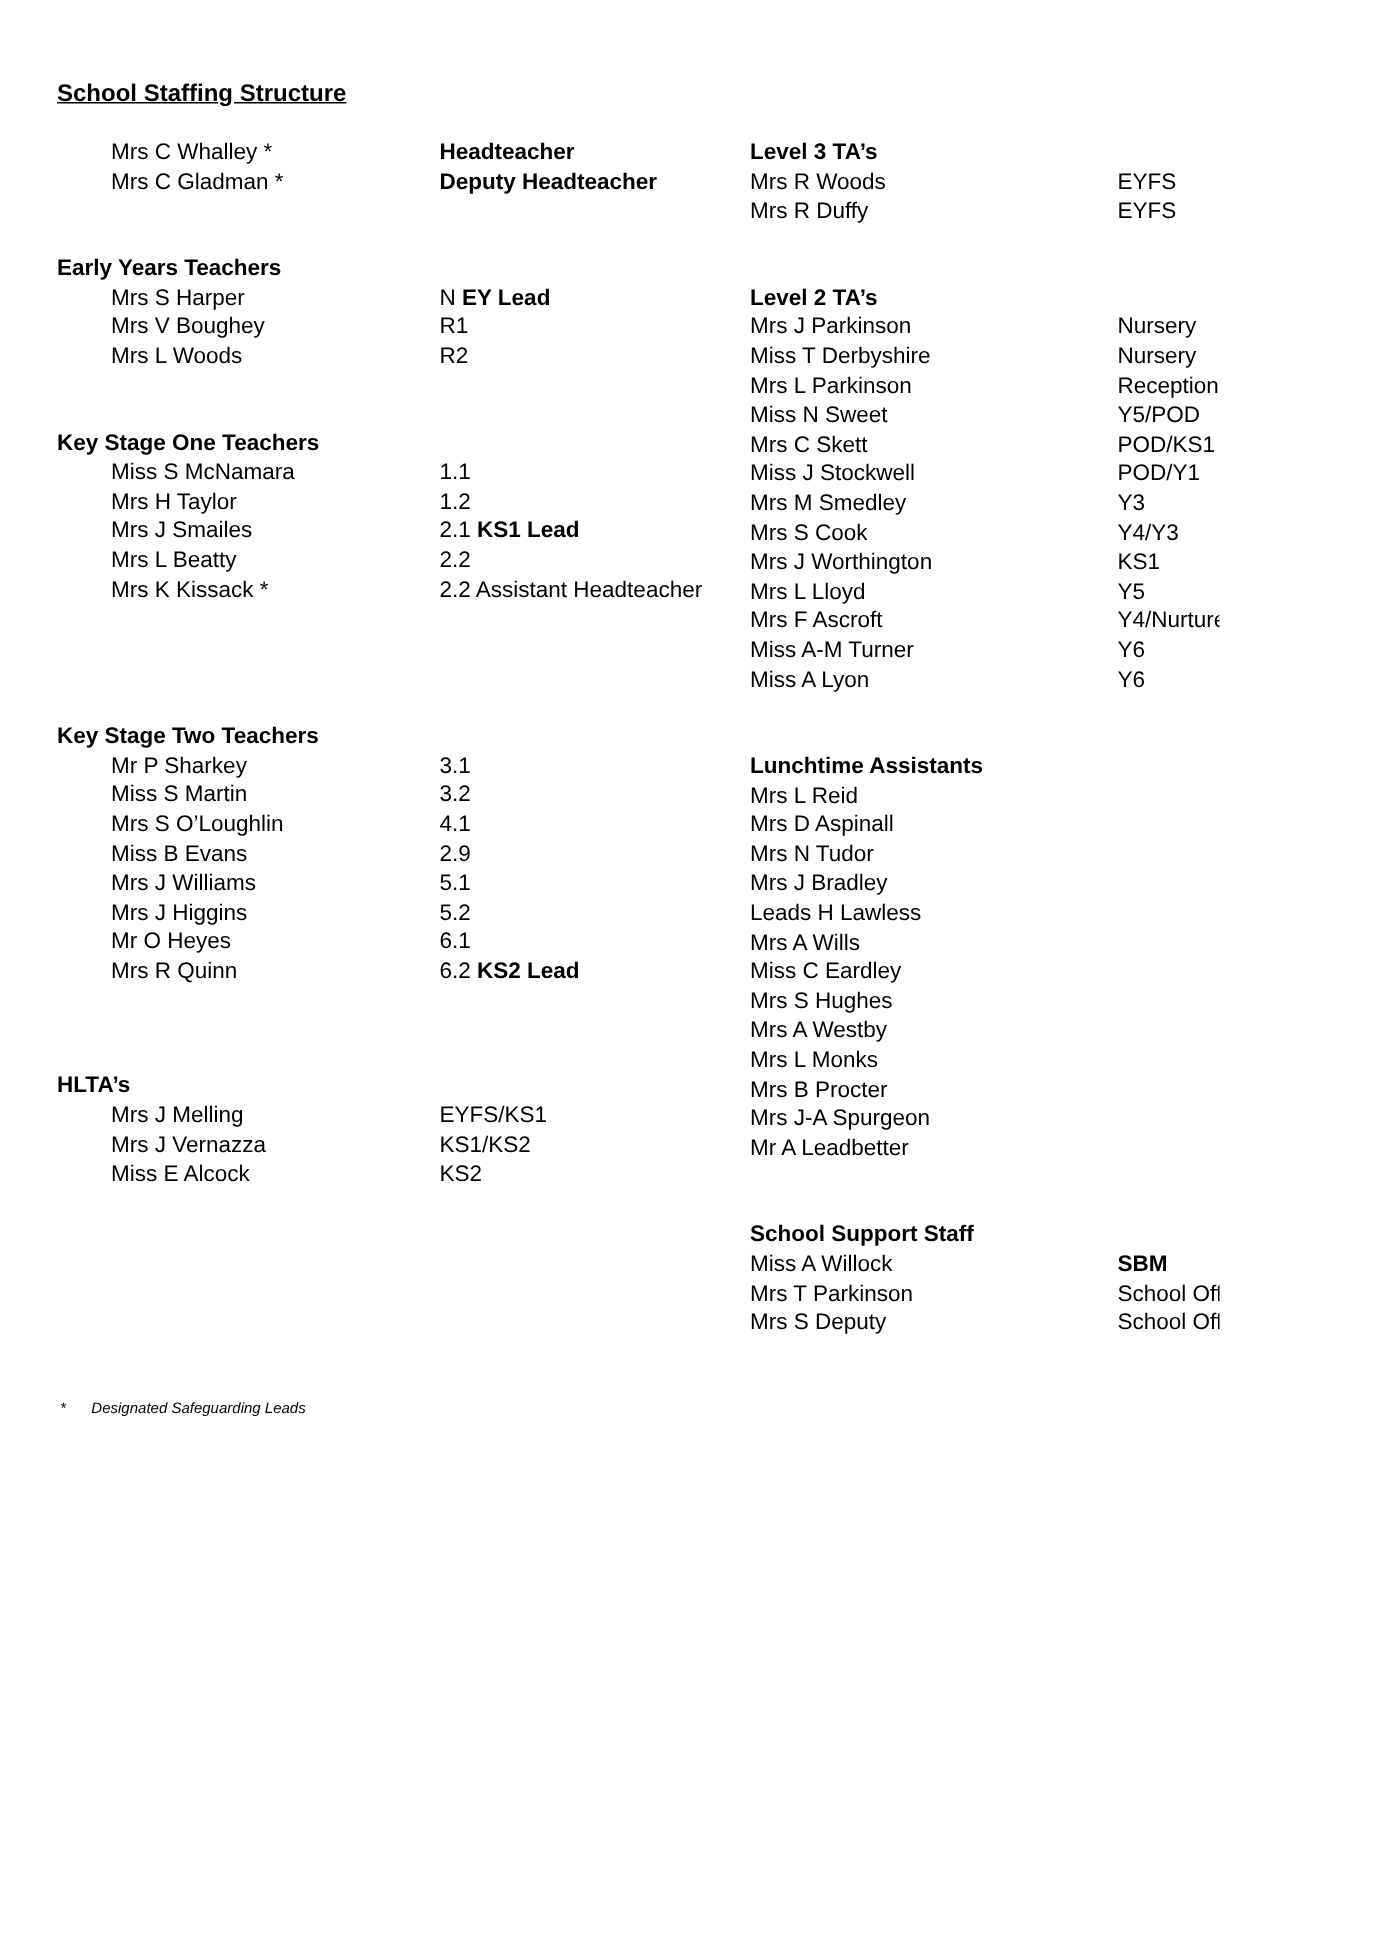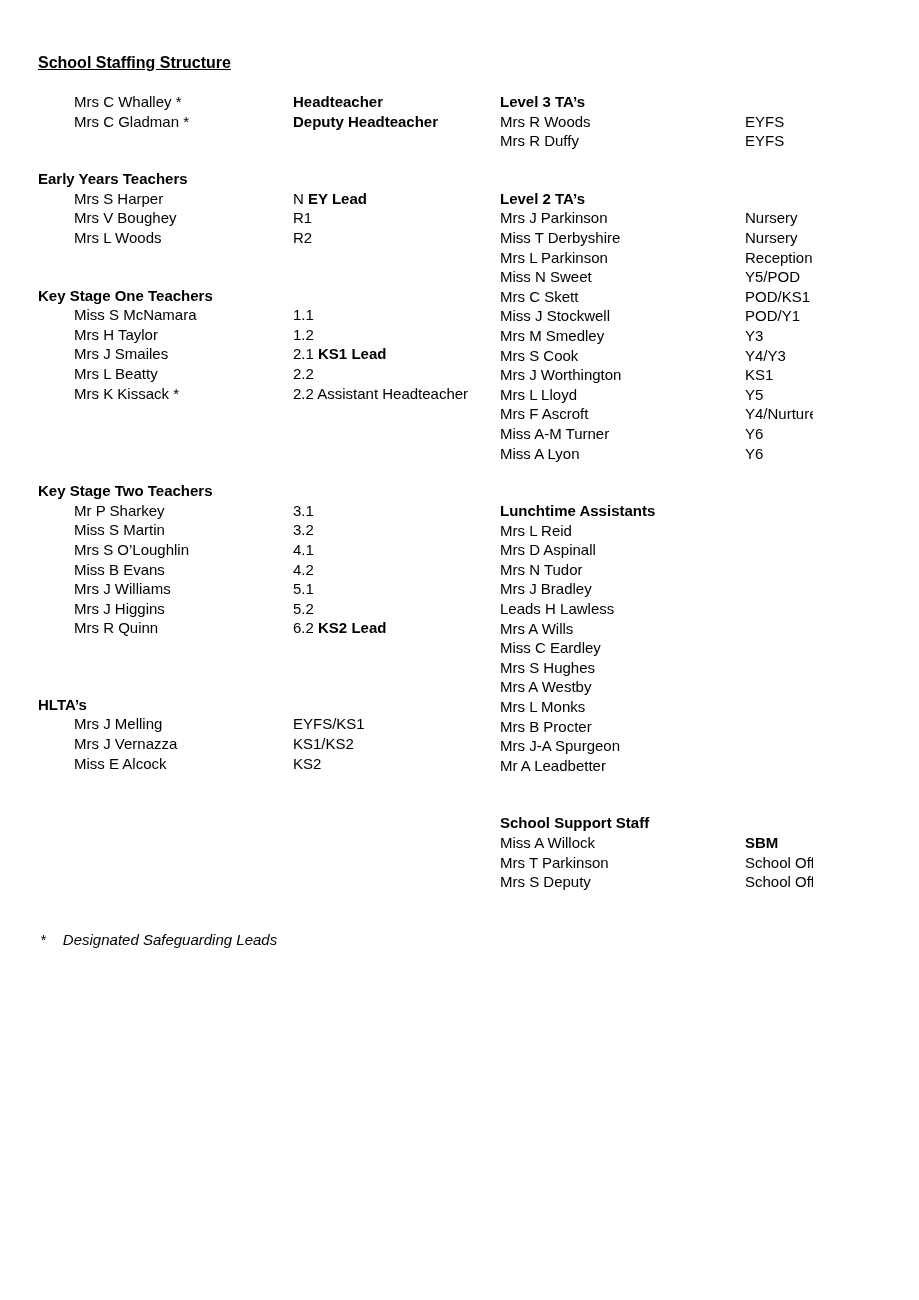--- a/index.html
+++ b/index.html
@@ -41,21 +41,21 @@
   .col-left  .name { flex: 0 0 219px; margin-left: 36px; }
   .col-right .name { flex: 0 0 245px; }
   .role { flex: 1; }
   .role .b { font-weight: bold; }
   .footnote {
     position: absolute;
     left: 40px;
     top: 930px;
     margin: 0;
     font-style: italic;
-    font-size: 15px;
+    font-size: 10px;
   }
   .footnote .marker { display: inline-block; margin-right: 17px; }
 </style>
 </head>
 <body>
 
 <div class="page">
 
   <h1 class="title">School Staffing Structure</h1>
 
@@ -142,33 +142,37 @@
             <span class="role"><span class="pre">3.2</span><span class="b"></span></span>
           </div>
 
           <div class="row">
             <span class="name">Mrs S O’Loughlin</span>
             <span class="role"><span class="pre">4.1</span><span class="b"></span></span>
           </div>
 
           <div class="row">
             <span class="name">Miss B Evans</span>
-            <span class="role"><span class="pre">4.2</span><span class="b"></span></span>
+            <span class="role"><span class="pre">2.9</span><span class="b"></span></span>
           </div>
 
           <div class="row">
             <span class="name">Mrs J Williams</span>
             <span class="role"><span class="pre">5.1</span><span class="b"></span></span>
           </div>
 
           <div class="row">
             <span class="name">Mrs J Higgins</span>
             <span class="role"><span class="pre">5.2</span><span class="b"></span></span>
           </div>
 
+          <div class="row">
+            <span class="name">Mr O Heyes</span>
+            <span class="role"><span class="pre">6.1</span><span class="b"></span></span>
+          </div>
 
           <div class="row">
             <span class="name">Mrs R Quinn</span>
             <span class="role"><span class="pre">6.2 </span><span class="b">KS2 Lead</span></span>
           </div>
         </div>
     </section>
 
     <section class="mt-3">
       <h2>HLTA’s</h2>

